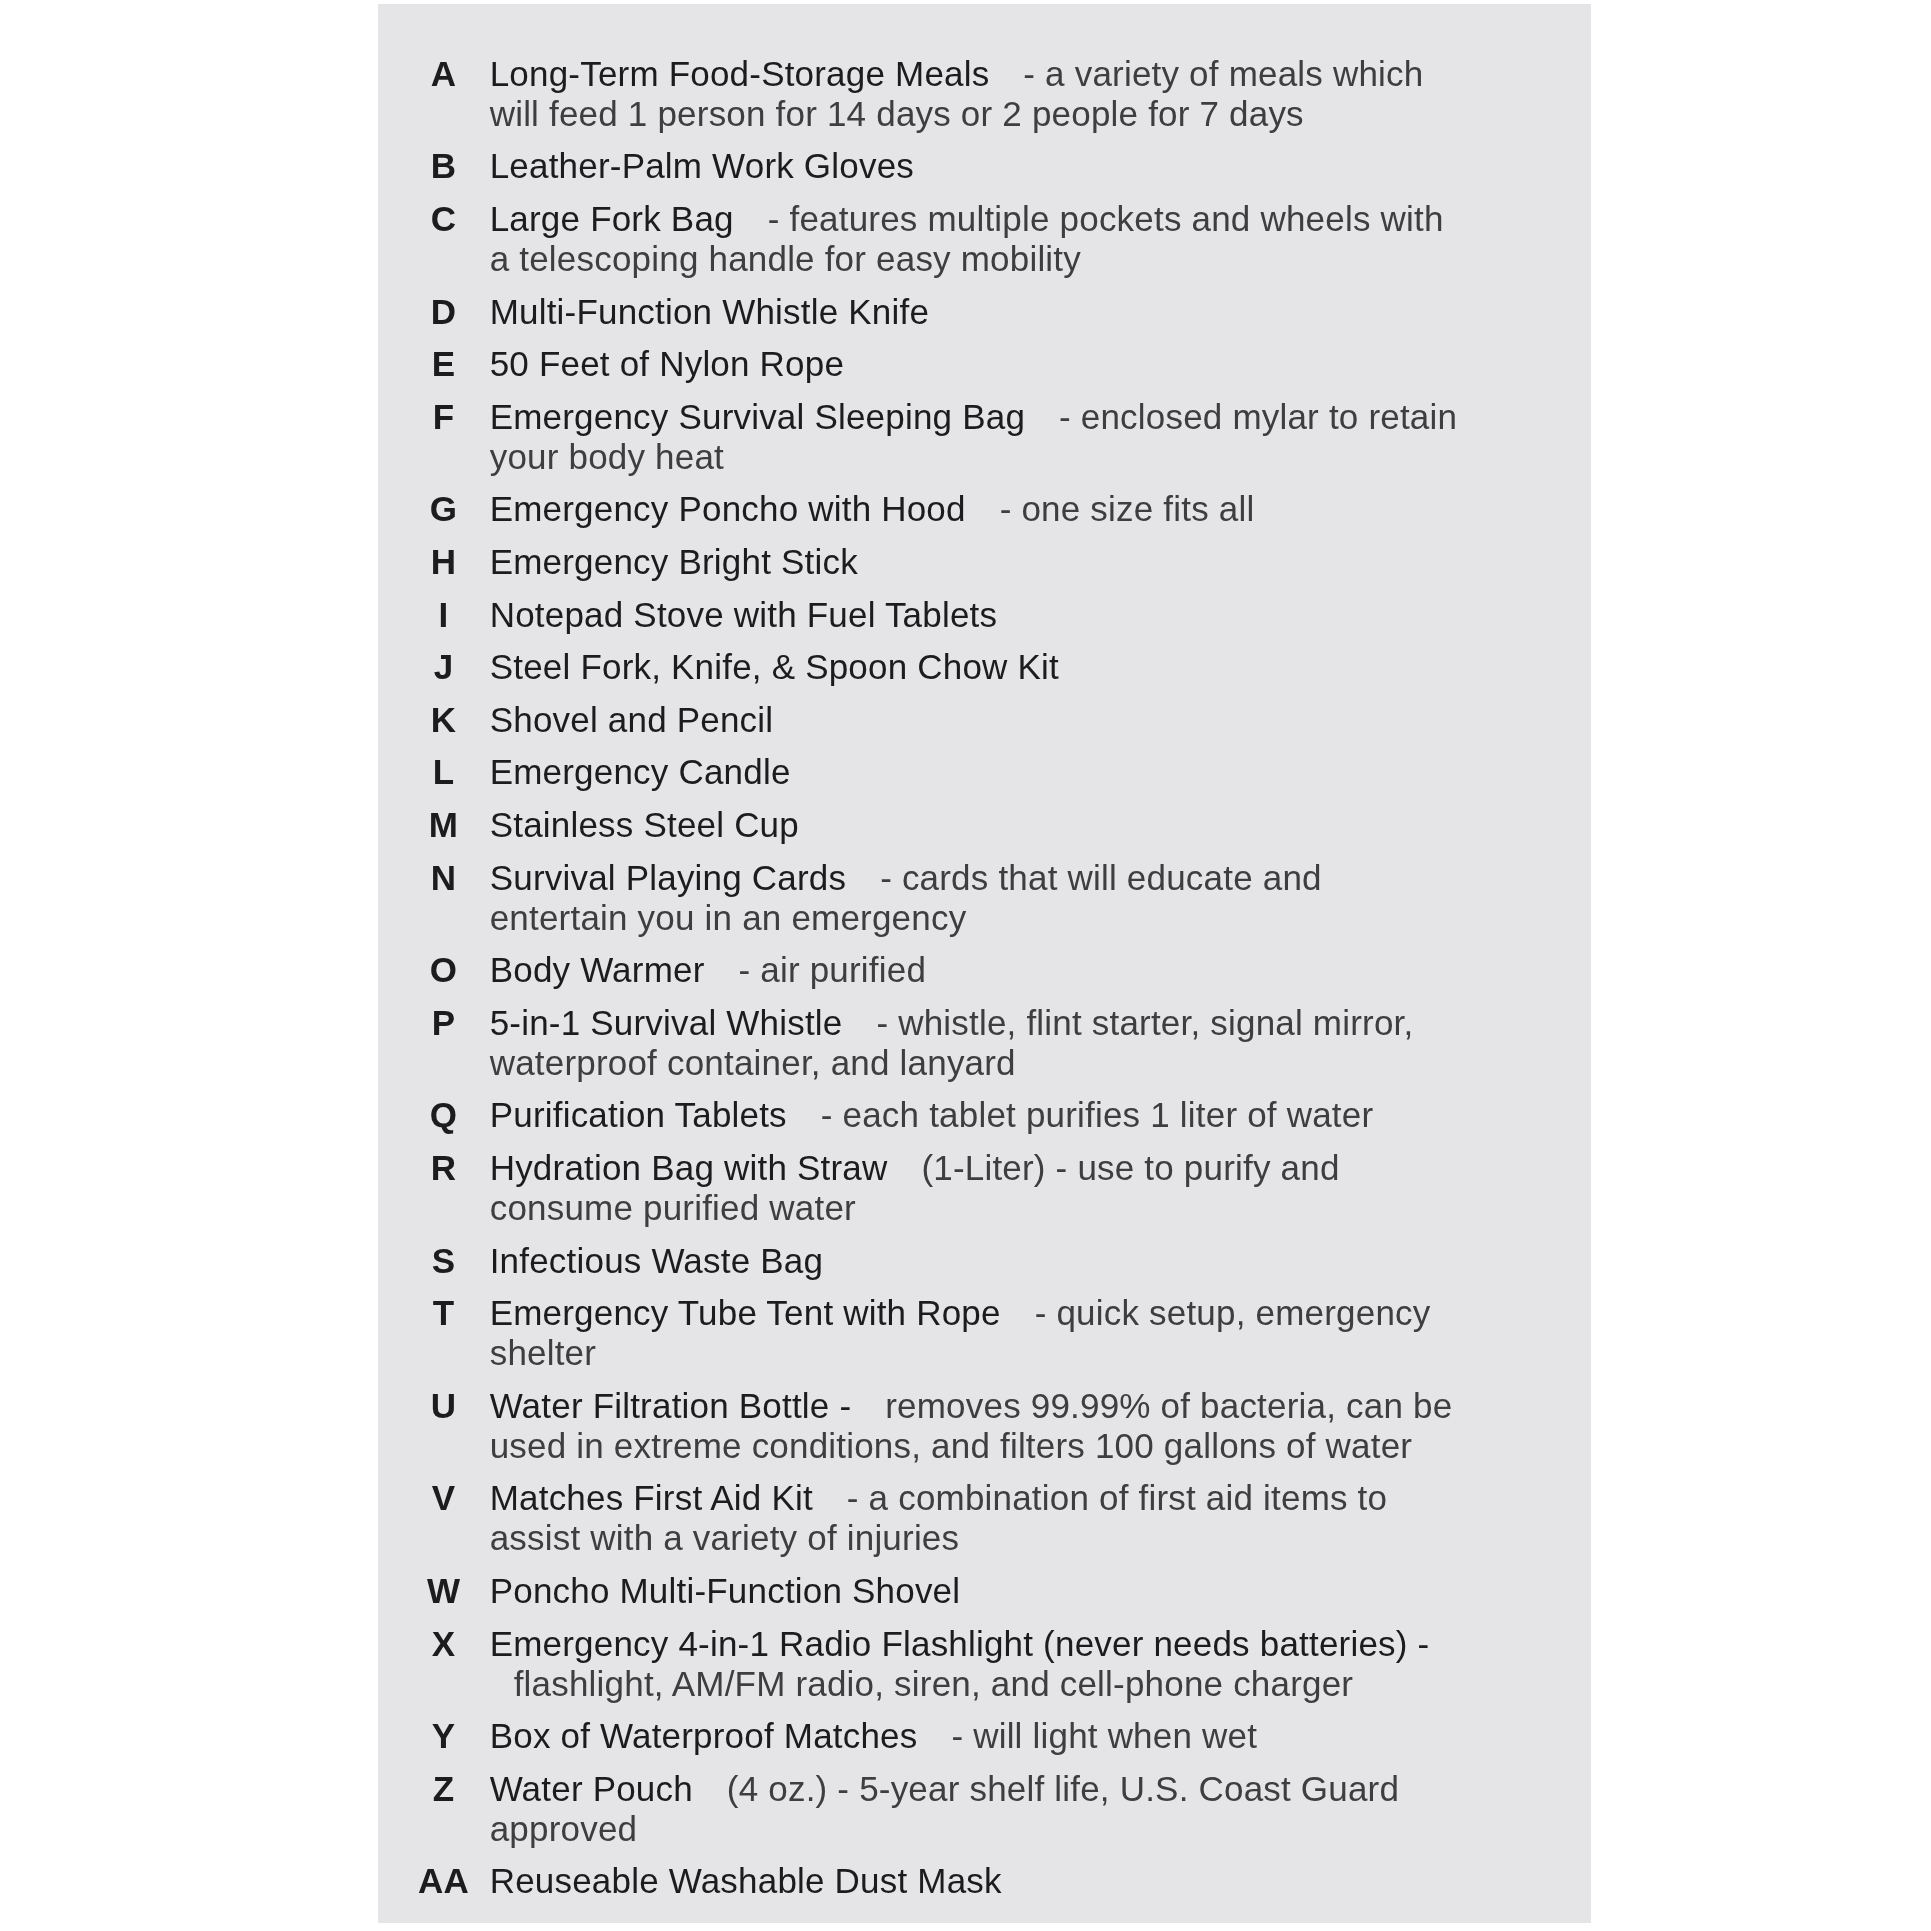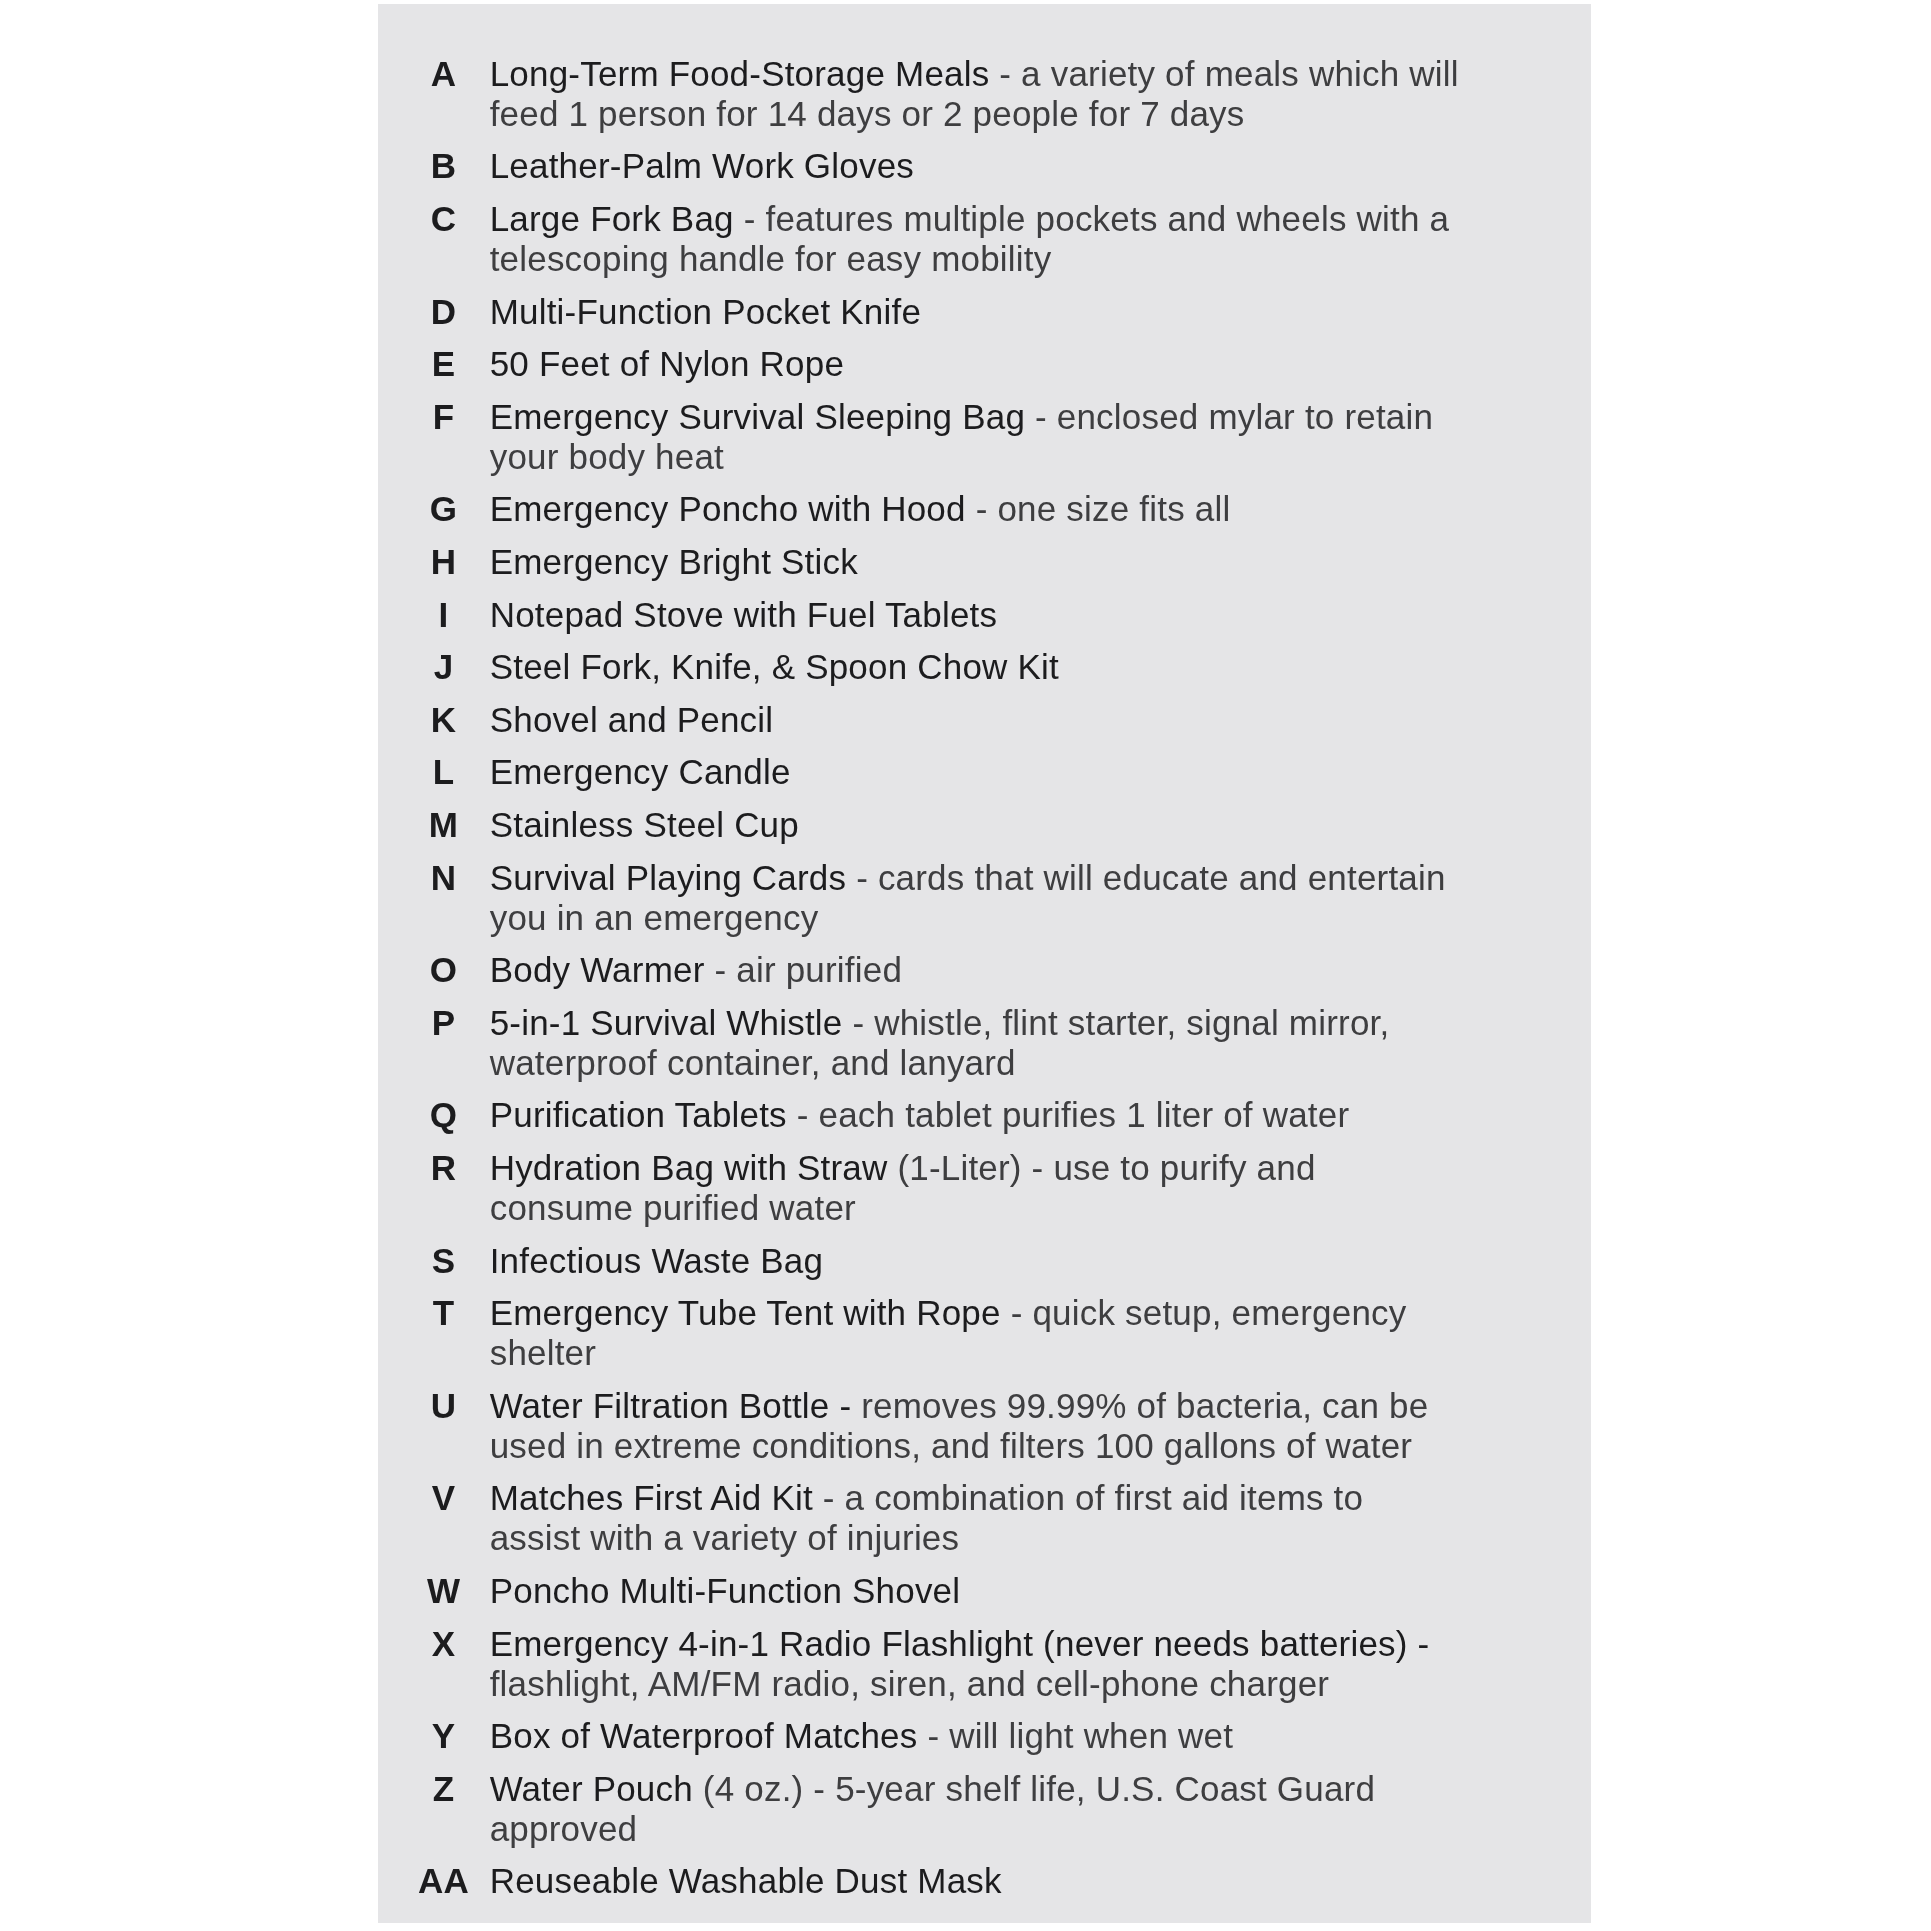--- a/index.html
+++ b/index.html
@@ -43,20 +43,21 @@
   .text{
     color:var(--desc);
   }
   .name{
     font-weight:400;
     color:var(--ink);
   }
   .desc{
     font-weight:400;
     color:var(--desc);
+    margin-left:24px;
   }
 </style>
 </head>
 <body>
 
 <div class="panel">
   <div class="content" id="list">
   <div class="row">
     <div class="letter">A</div>
     <div class="text"><span class="name">Long-Term Food-Storage Meals</span> <span class="desc">- a variety of meals which will feed 1 person for 14 days or 2 people for 7 days</span></div>
@@ -67,21 +68,21 @@
     <div class="text"><span class="name">Leather-Palm Work Gloves</span> <span class="desc"></span></div>
   </div>
 
   <div class="row">
     <div class="letter">C</div>
     <div class="text"><span class="name">Large Fork Bag</span> <span class="desc">- features multiple pockets and wheels with a telescoping handle for easy mobility</span></div>
   </div>
 
   <div class="row">
     <div class="letter">D</div>
-    <div class="text"><span class="name">Multi-Function Pocket Knife</span> <span class="desc"></span></div>
+    <div class="text"><span class="name">Multi-Function Whistle Knife</span> <span class="desc"></span></div>
   </div>
 
   <div class="row">
     <div class="letter">E</div>
     <div class="text"><span class="name">50 Feet of Nylon Rope</span> <span class="desc"></span></div>
   </div>
 
   <div class="row">
     <div class="letter">F</div>
     <div class="text"><span class="name">Emergency Survival Sleeping Bag</span> <span class="desc">- enclosed mylar to retain your body heat</span></div>

